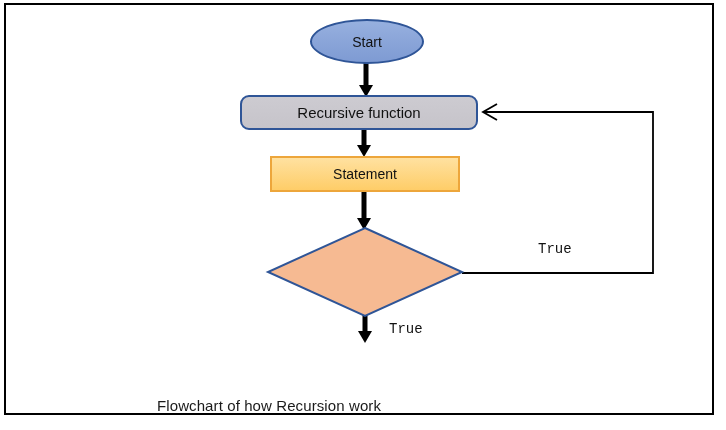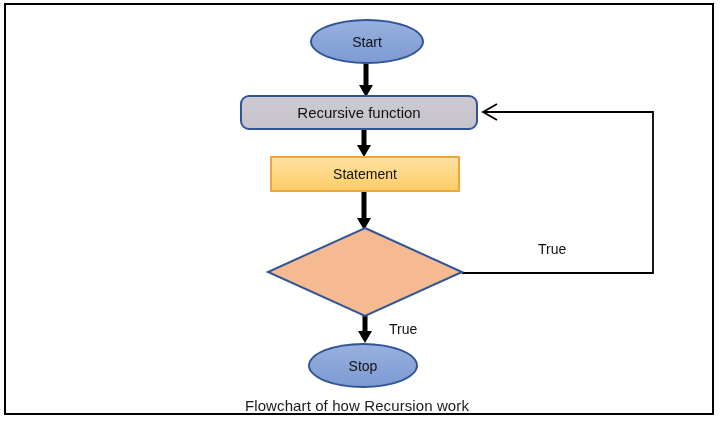--- a/index.html
+++ b/index.html
@@ -32,25 +32,25 @@
   .process-statement{
     background:linear-gradient(180deg,#FFE1A0 0%,#FECD68 100%);
     border:2px solid #EDA63B;
     font-size:14px;
   }
   .decision-label{
     position:absolute;display:flex;align-items:center;justify-content:center;
     font-size:14px;color:#111111;
   }
   .edge-label{
-    position:absolute;font-size:14px;color:#111111;white-space:nowrap;
+    position:absolute;font-size:14px;color:#111111;white-space:nowrap;font-family:Liberation Mono, monospace;
   }
   .caption{
     position:absolute;left:157px;top:397px;width:400px;
-    text-align:center;font-size:15px;color:#1a1a1a;letter-spacing:0.1px;
+    text-align:left;font-size:15px;color:#1a1a1a;letter-spacing:0.1px;
   }
 </style>
 </head>
 <body>
 
 <div class="canvas">
 
   <div class="frame"></div>
 
   <svg class="layer" width="726" height="430" viewBox="0 0 726 430">
@@ -93,19 +93,16 @@
 
   <div class="node process-statement" style="left:270px;top:156px;width:190px;height:36px;">
     <span>Statement</span>
   </div>
 
 
   <div class="edge-label" style="left:538px;top:241px;">True</div>
 
   <div class="edge-label" style="left:389px;top:321px;">True</div>
 
-  <div class="node terminator" style="left:308px;top:343px;width:110px;height:45px;">
-    <span>Stop</span>
-  </div>
 
   <div class="caption">Flowchart of how Recursion work</div>
 
 </div>
 
 </body></html>

